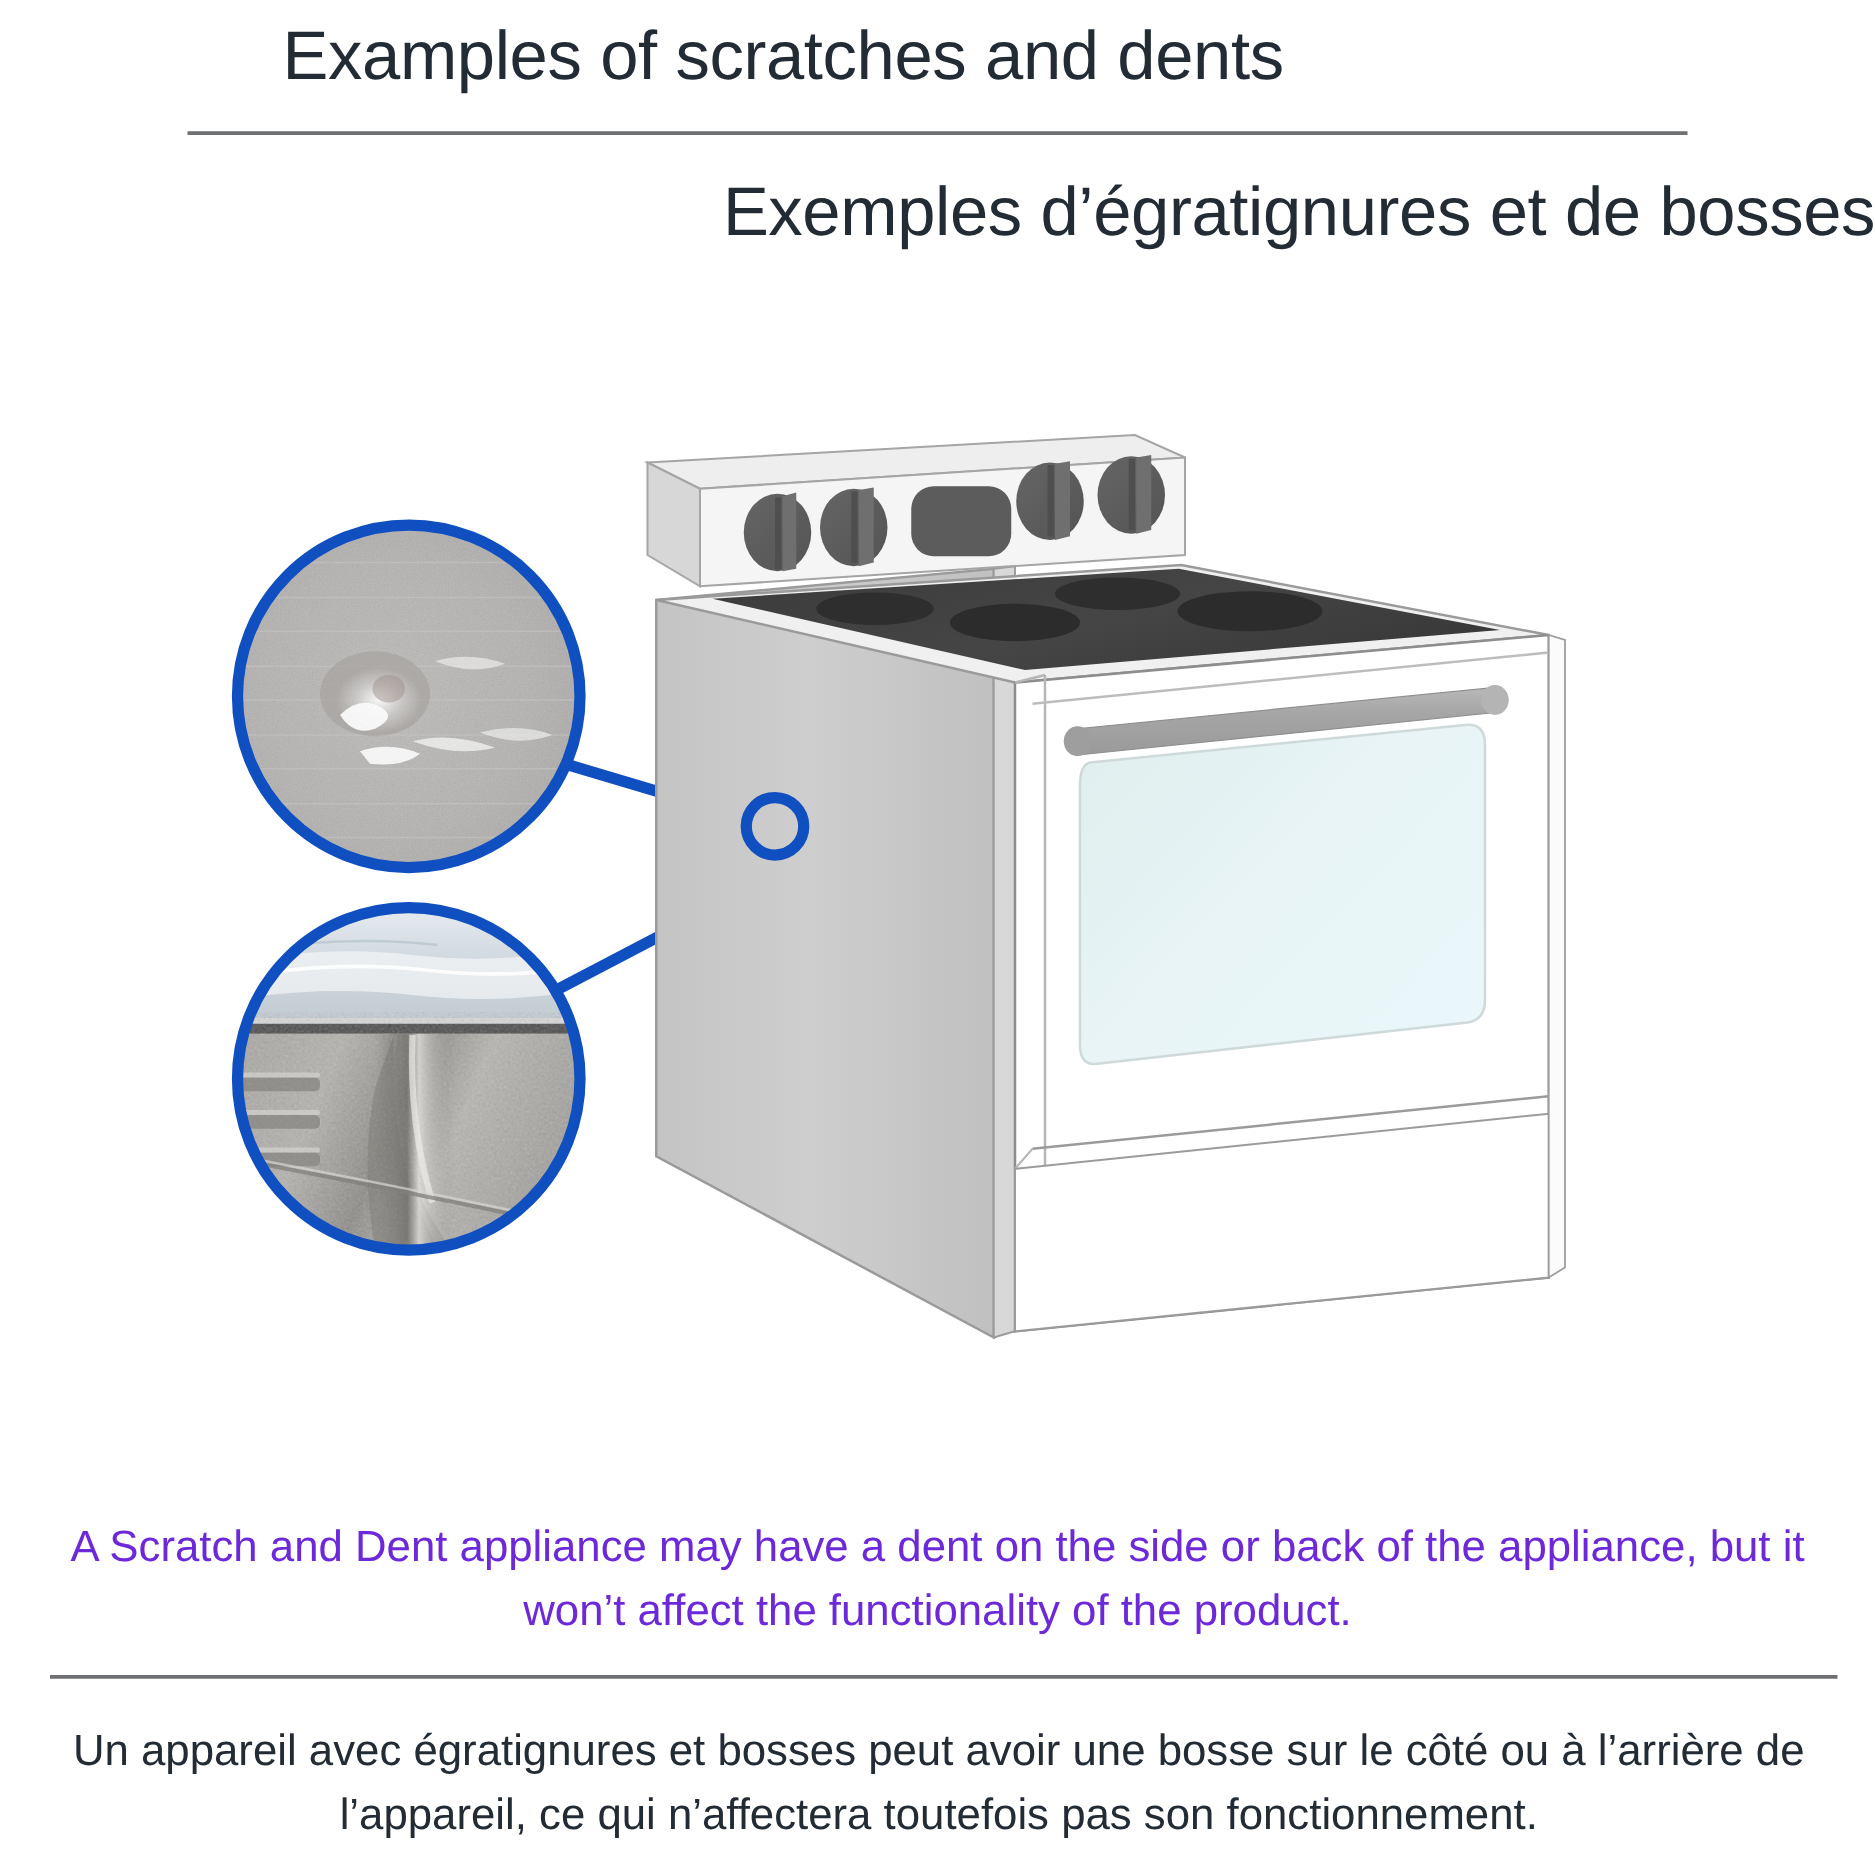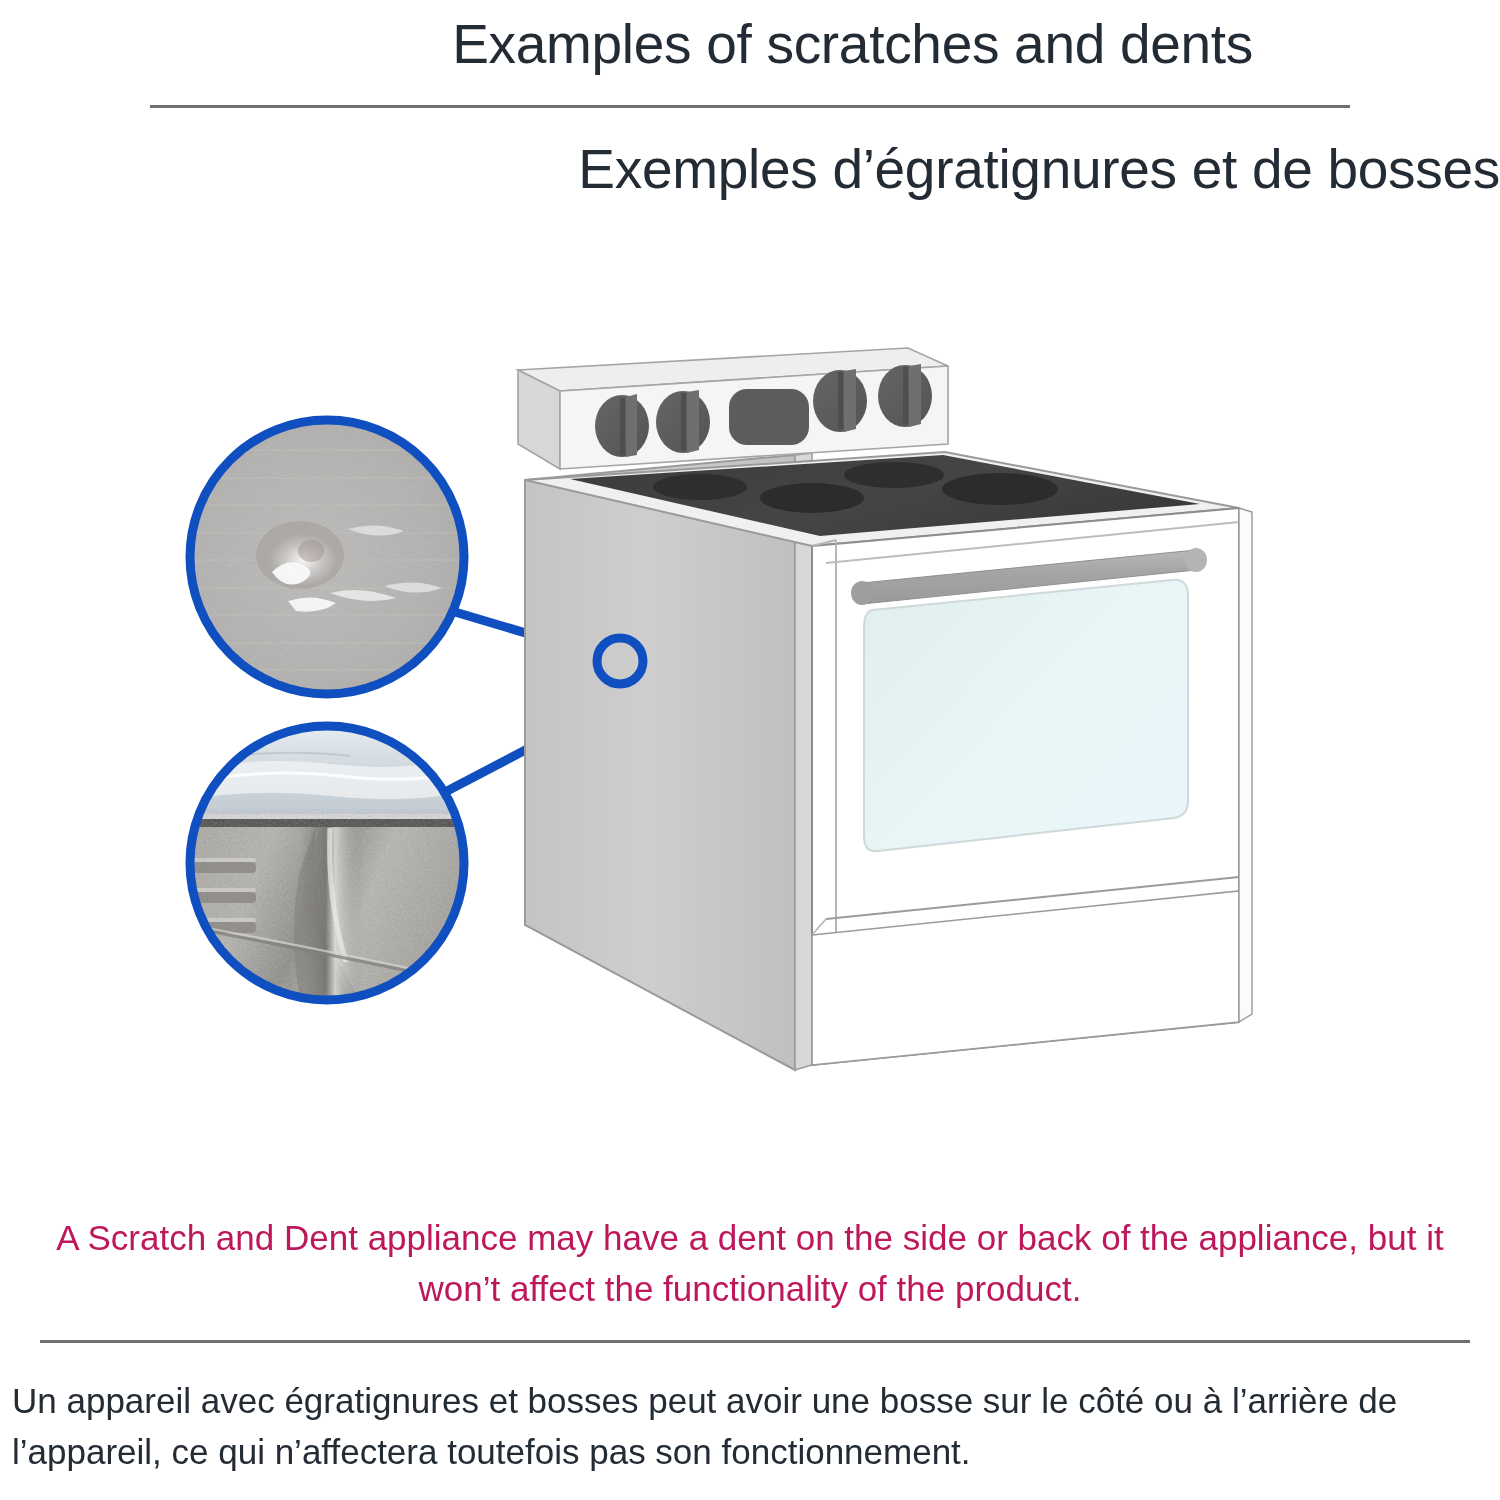--- a/index.html
+++ b/index.html
@@ -21,21 +21,21 @@
     height: 1500px;
     background: #ffffff;
   }
 
   
   .title-en {
     position: absolute;
     top: 8px;
     left: 0;
     width: 1253px;
-    text-align: right;
+    text-align: center;
     font-size: 55px;
     line-height: 72px;
     font-weight: 400;
     letter-spacing: -0.3px;
     color: #232b35;
   }
   .rule-top {
     position: absolute;
     top: 105px;
     left: 150px;
@@ -69,36 +69,36 @@
 
   
   .caption-en {
     position: absolute;
     top: 1212px;
     left: 40px;
     width: 1420px;
     text-align: center;
     font-size: 35px;
     line-height: 51px;
-    color: #be185d;
+    color: #6d28d9;
   }
   .rule-bottom {
     position: absolute;
     top: 1340px;
     left: 40px;
     width: 1430px;
     height: 3px;
     background: #6e7073;
   }
   .caption-fr {
     position: absolute;
     top: 1375px;
     left: 12px;
     width: 1478px;
-    text-align: left;
+    text-align: center;
     font-size: 35px;
     line-height: 51px;
     color: #232b35;
   }
 </style>
 </head>
 <body>
 
 <div class="page">
 

